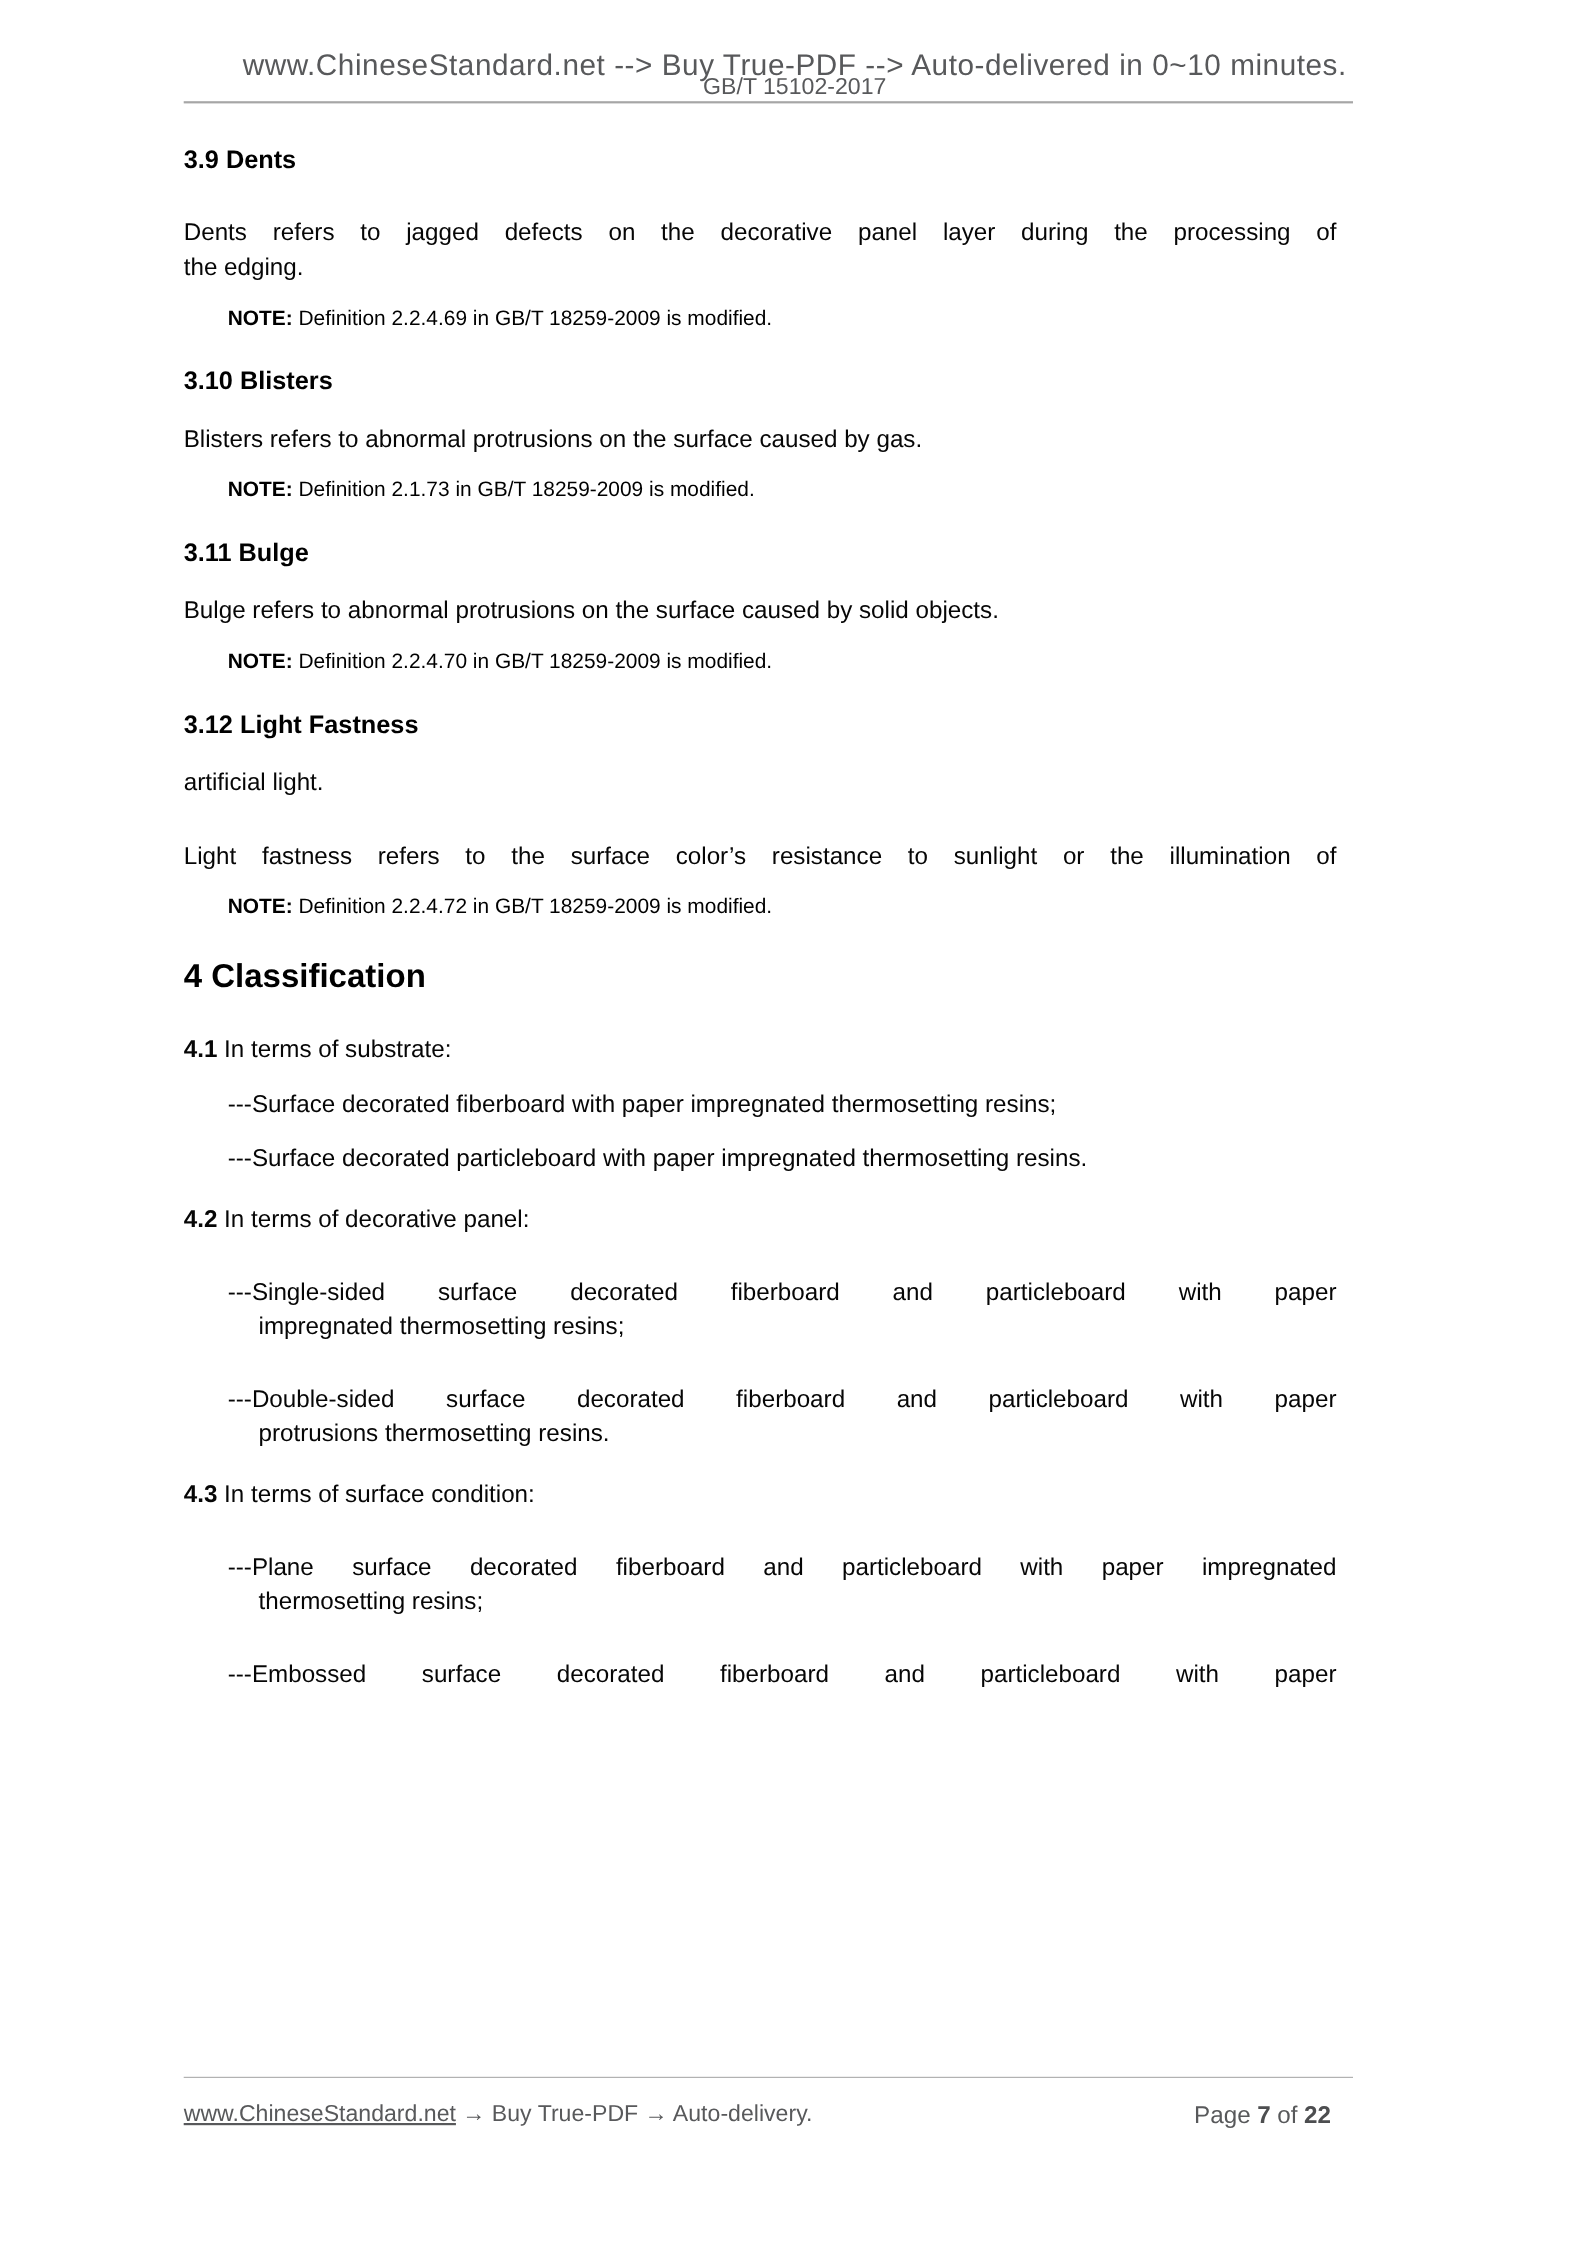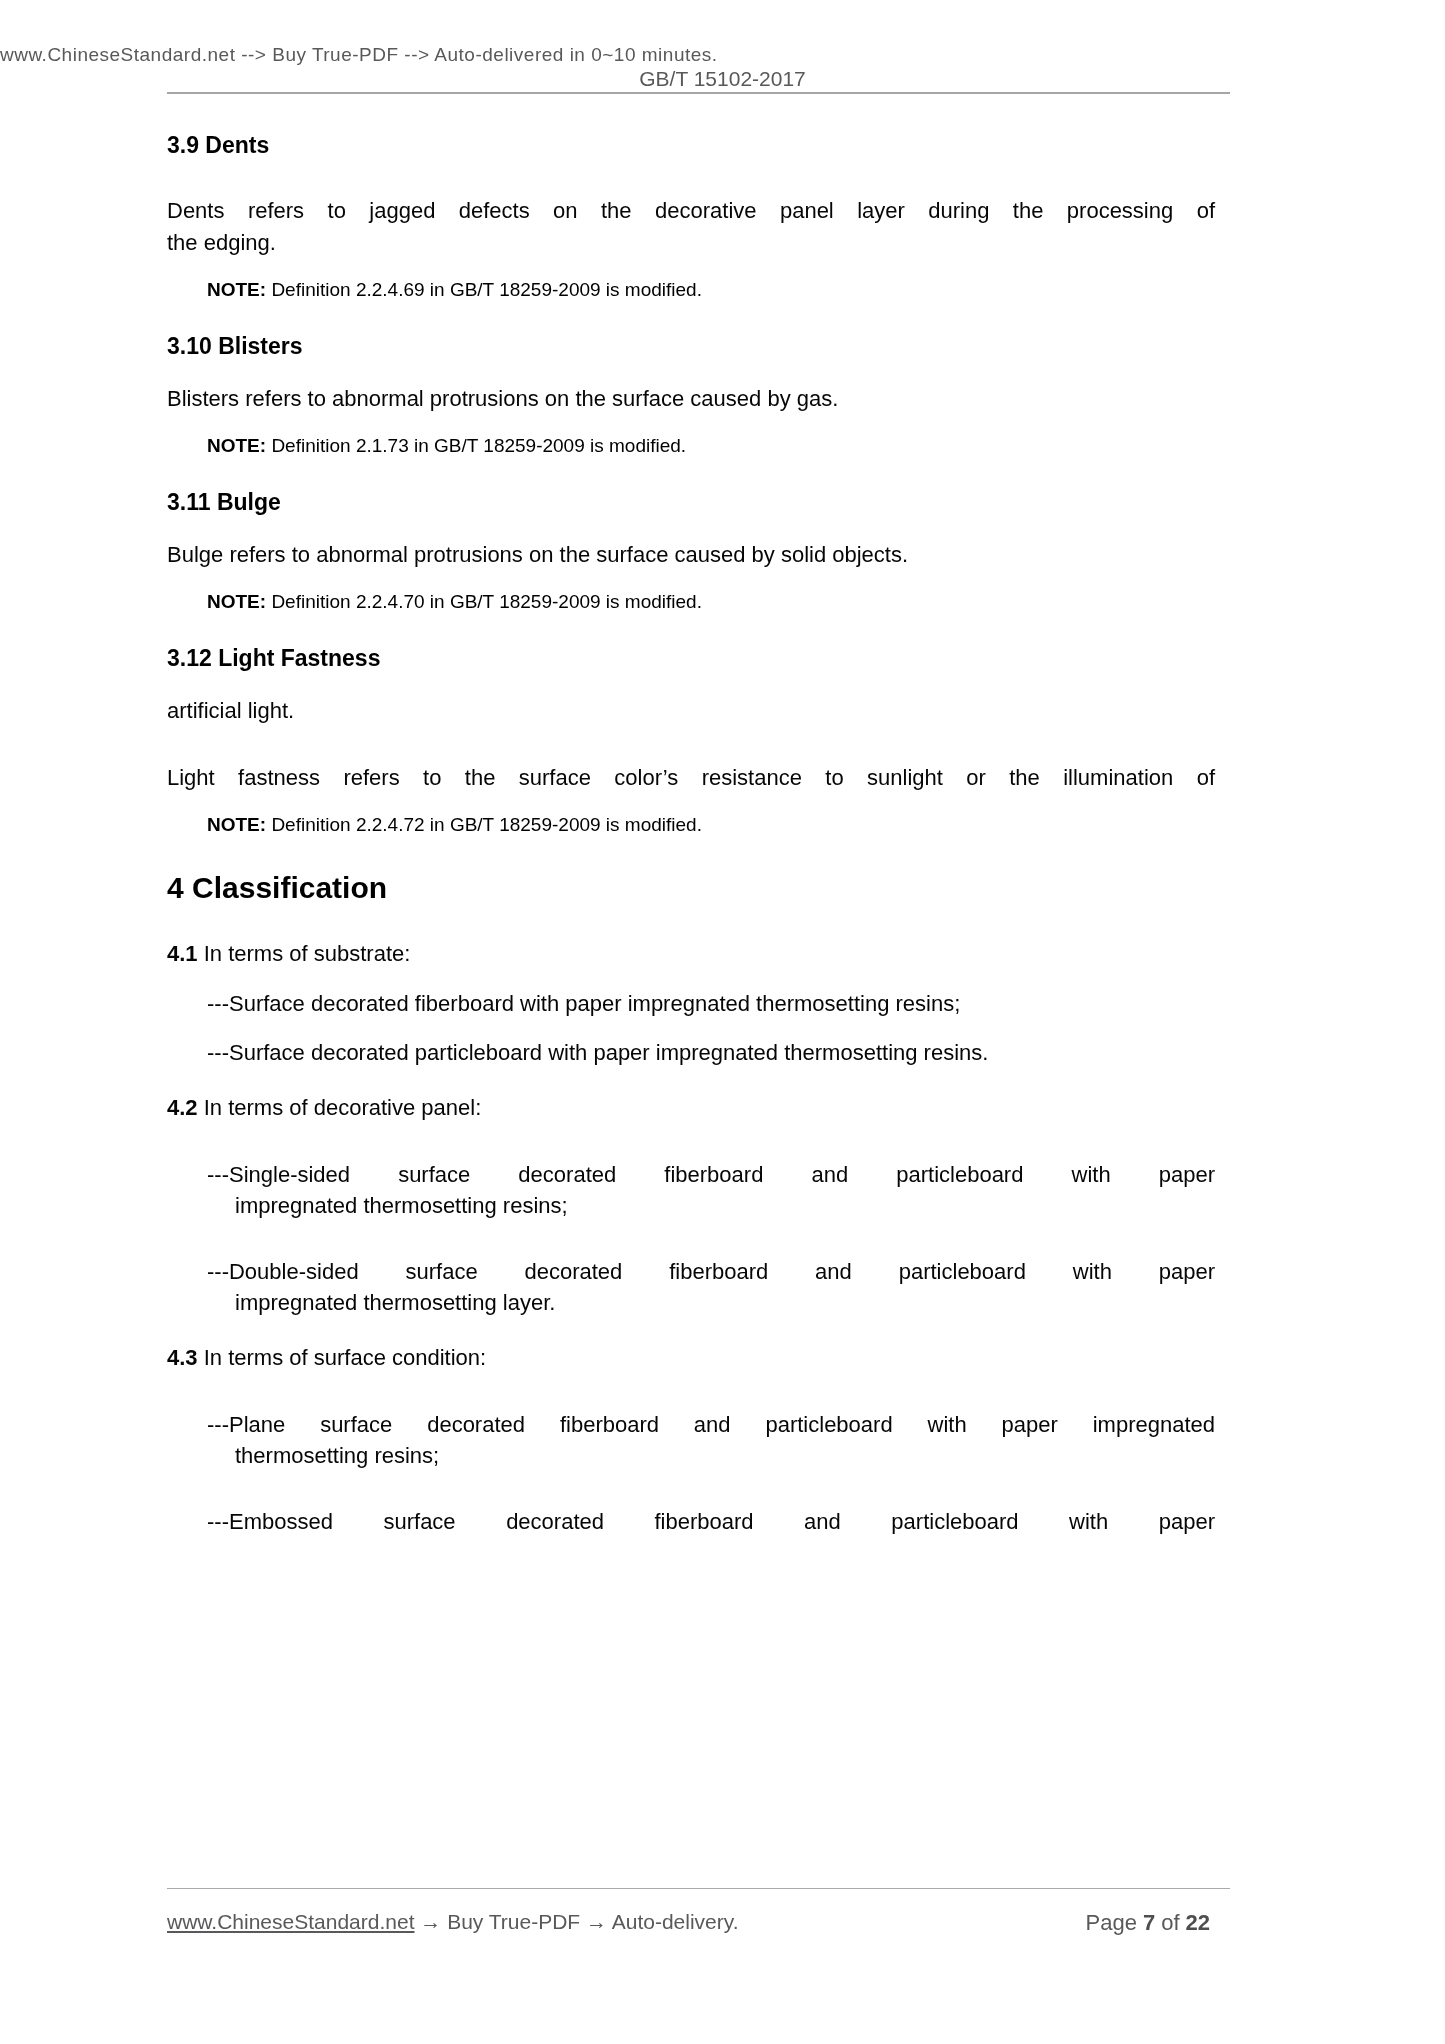--- a/index.html
+++ b/index.html
@@ -4,22 +4,22 @@
 <style>
   html,body { margin:0; padding:0; background:#ffffff; }
   .page {
     position:relative; width:1445px; height:2044px; background:#ffffff;
     font-family:"Liberation Sans", sans-serif; color:#060606; overflow:hidden;
   }
   .b { font-weight:bold; }
 
   
   .promo {
-    position:absolute; top:44px; left:0; width:100%; text-align:left;
-    font-size:19px; letter-spacing:0.5px; color:#58595b;
+    position:absolute; top:44px; left:0; width:100%; text-align:center;
+    font-size:27px; letter-spacing:0.5px; color:#58595b;
   }
   .docnum {
     position:absolute; top:67px; left:0; width:100%; text-align:center;
     font-size:21px; color:#58595b;
   }
   .rule { position:absolute; left:167px; width:1063px; height:2px; background:#a6a6a6; }
   .header-rule { top:92px; }
   .footer-rule { top:1888px; height:1px; background:#aaaaaa; }
 
   
@@ -102,21 +102,21 @@
       <div class="eline1">---Surface decorated particleboard with paper impregnated thermosetting resins.</div>
     </div>
 
     <div class="clause"><span class="b">4.2</span><span> In terms of decorative panel:</span></div>
     <div class="entry">
       <div class="eline1 jline">---Single-sided surface decorated fiberboard and particleboard with paper</div>
       <div class="eline2">impregnated thermosetting resins;</div>
     </div>
     <div class="entry">
       <div class="eline1 jline">---Double-sided surface decorated fiberboard and particleboard with paper</div>
-      <div class="eline2">impregnated thermosetting layer.</div>
+      <div class="eline2">protrusions thermosetting resins.</div>
     </div>
 
     <div class="clause"><span class="b">4.3</span><span> In terms of surface condition:</span></div>
     <div class="entry">
       <div class="eline1 jline">---Plane surface decorated fiberboard and particleboard with paper impregnated</div>
       <div class="eline2">thermosetting resins;</div>
     </div>
     <div class="entry">
       <div class="eline1 jline">---Embossed surface decorated fiberboard and particleboard with paper</div>
     </div>

